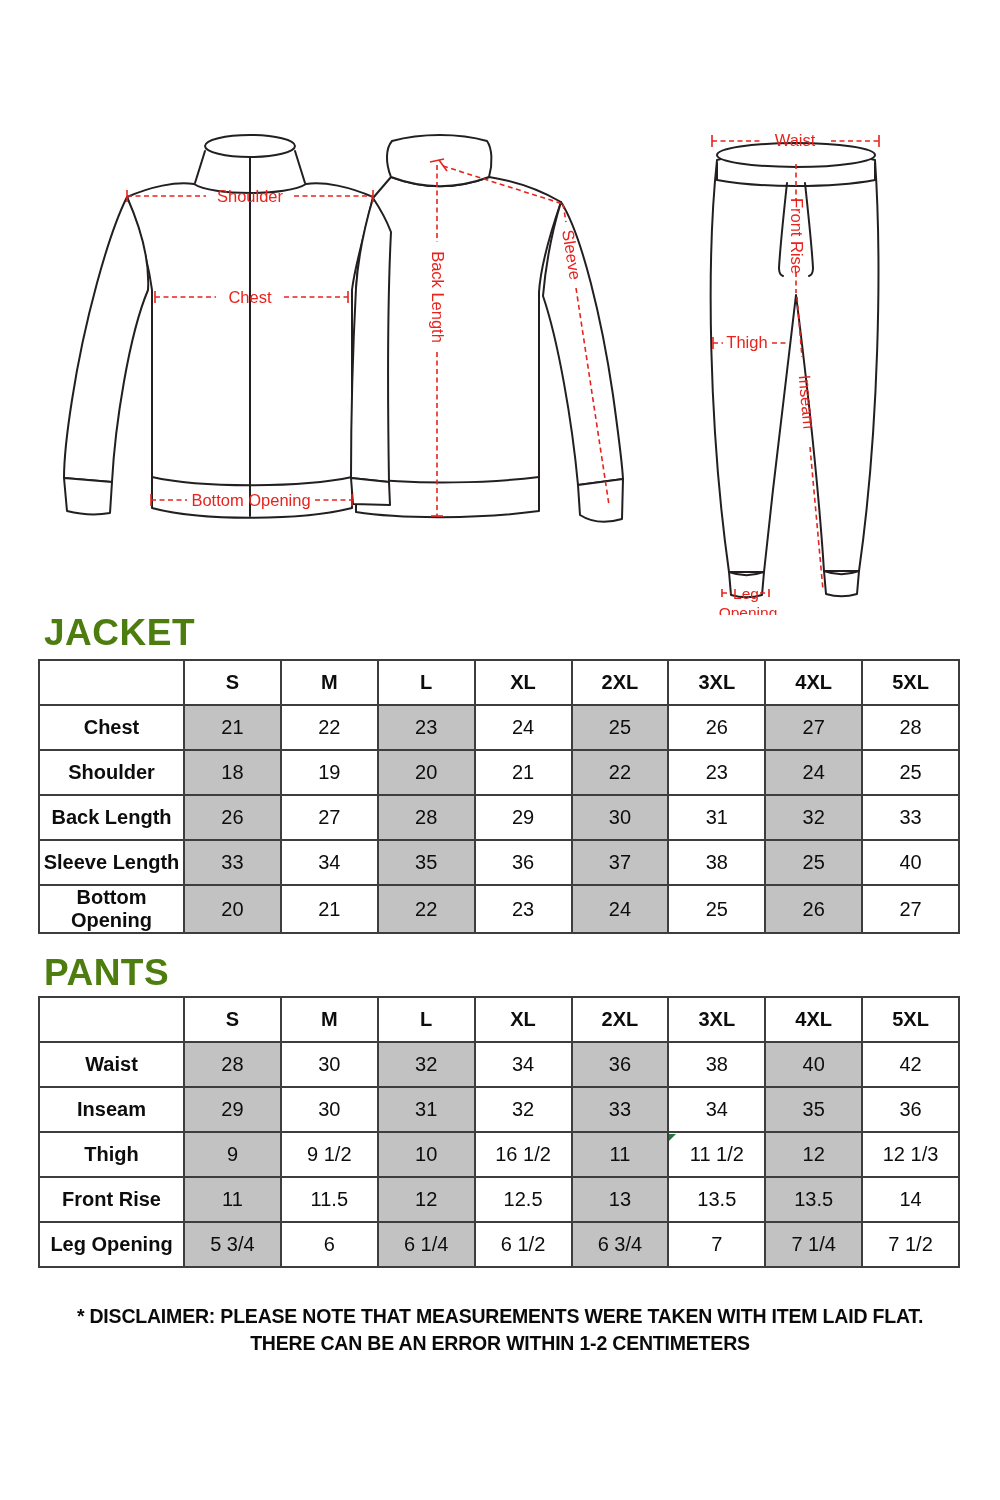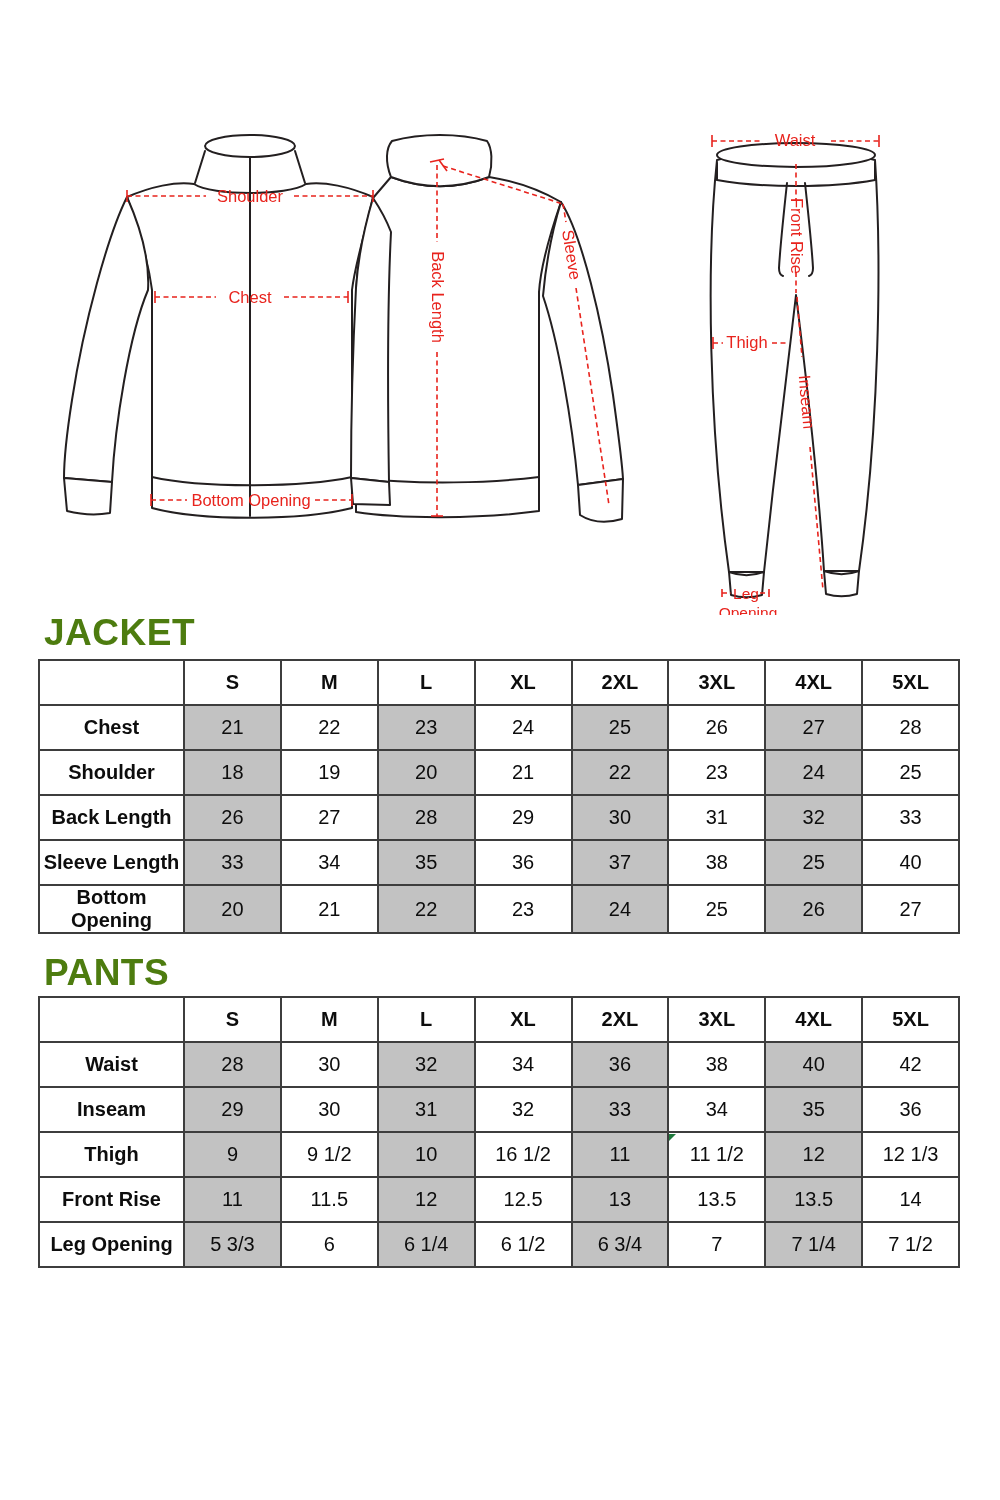--- a/index.html
+++ b/index.html
@@ -295,30 +295,32 @@
           <td>11.5</td>
           <td class="shaded">12</td>
           <td>12.5</td>
           <td class="shaded">13</td>
           <td>13.5</td>
           <td class="shaded">13.5</td>
           <td>14</td>
         </tr>
         <tr>
           <th>Leg Opening</th>
-          <td class="shaded">5 3/3</td>
+          <td class="shaded">5 3/4</td>
           <td>6</td>
           <td class="shaded">6 1/4</td>
           <td>6 1/2</td>
           <td class="shaded">6 3/4</td>
           <td>7</td>
           <td class="shaded">7 1/4</td>
           <td>7 1/2</td>
         </tr>
       </tbody>
     </table>
 
   <div class="corner-marker"></div>
 
   <div class="disclaimer">
+    <div>* DISCLAIMER: PLEASE NOTE THAT MEASUREMENTS WERE TAKEN WITH ITEM LAID FLAT.</div>
+    <div>THERE CAN BE AN ERROR WITHIN 1-2 CENTIMETERS</div>
   </div>
 
 </div>
 
 </body></html>

